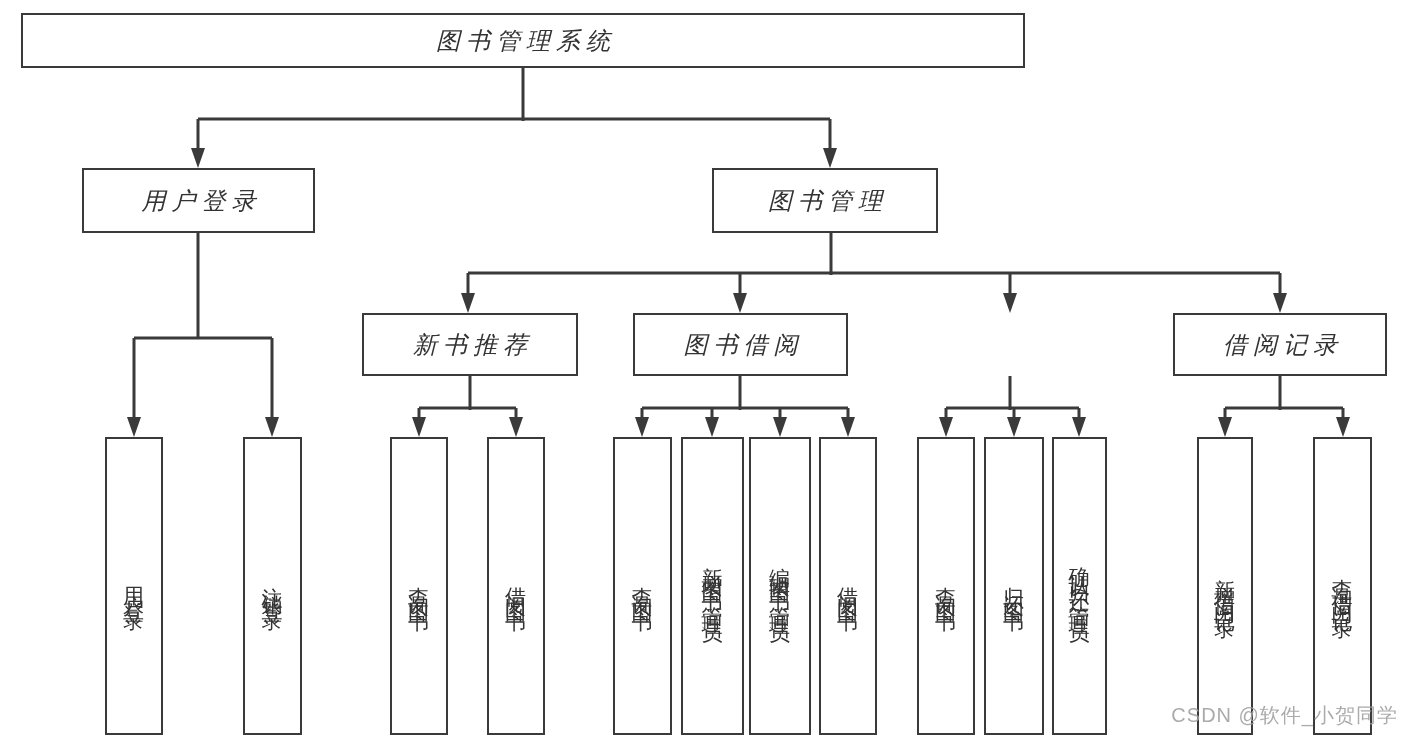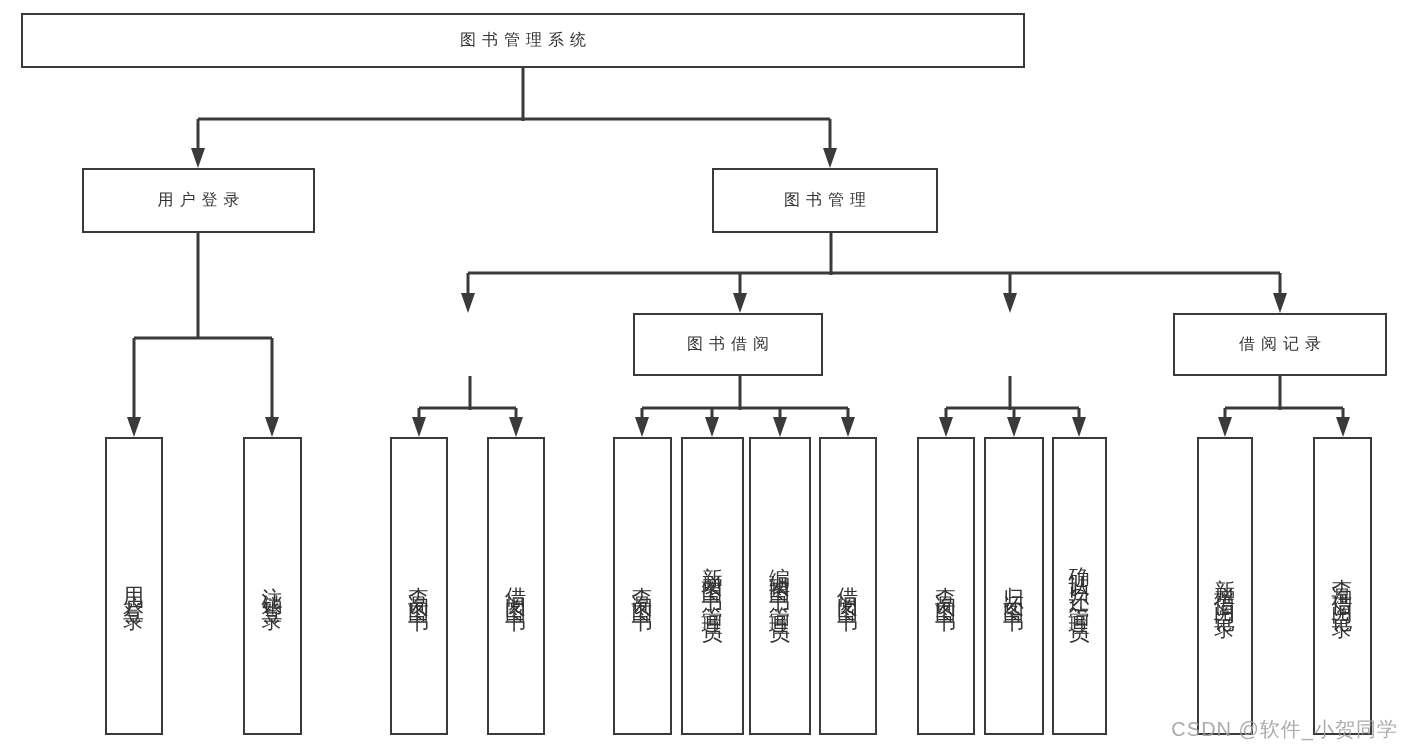--- a/index.html
+++ b/index.html
@@ -24,43 +24,44 @@
   .node {
     position: absolute;
     box-sizing: border-box;
     background: #ffffff;
     border: 2.5px solid #3a3a3a;
     display: flex;
     align-items: center;
     justify-content: center;
   }
   .hlabel {
-    font-size: 16px;
+    font-size: 24px;
     letter-spacing: 6px;
     text-indent: 6px;
     color: #333333;
     white-space: nowrap;
+    font-style: italic;
   }
   .vlabel {
     writing-mode: vertical-rl;
     text-orientation: mixed;
     font-size: 21px;
     letter-spacing: 8px;
     color: #333333;
     line-height: 1;
   }
   
   .root-box  { left: 21px;   top: 13px;  width: 1004px; height: 55px; }
   .l2-box    { top: 168px; height: 65px; }
   .l3-box    { top: 313px; height: 63px; }
   .leaf      { top: 437px; height: 298px; }
   #watermark {
     position: absolute;
     right: 7px;
-    bottom: 4px;
+    bottom: 18px;
     font-size: 20px;
     color: rgba(158, 158, 158, 0.88);
     letter-spacing: 1px;
     white-space: nowrap;
     z-index: 5;
   }
 </style>
 </head>
 <body>
 
@@ -113,21 +114,24 @@
     <span class="hlabel">图书管理系统</span>
   </div>
 
   <div class="node l2-box" style="left:82px; width:233px;">
     <span class="hlabel">用户登录</span>
   </div>
   <div class="node l2-box" style="left:712px; width:226px;">
     <span class="hlabel">图书管理</span>
   </div>
 
-  <div class="node l3-box" style="left:633px; width:190px;">
+  <div class="node l3-box" style="left:362px; width:216px;">
+    <span class="hlabel">新书推荐</span>
+  </div>
+  <div class="node l3-box" style="left:633px; width:215px;">
     <span class="hlabel">图书借阅</span>
   </div>
   <div class="node l3-box" style="left:1173px; width:214px;">
     <span class="hlabel">借阅记录</span>
   </div>
 
   <div class="node leaf" style="left:105px; width:58px;">
     <span class="vlabel">用户登录</span>
   </div>
   <div class="node leaf" style="left:243px; width:59px;">

